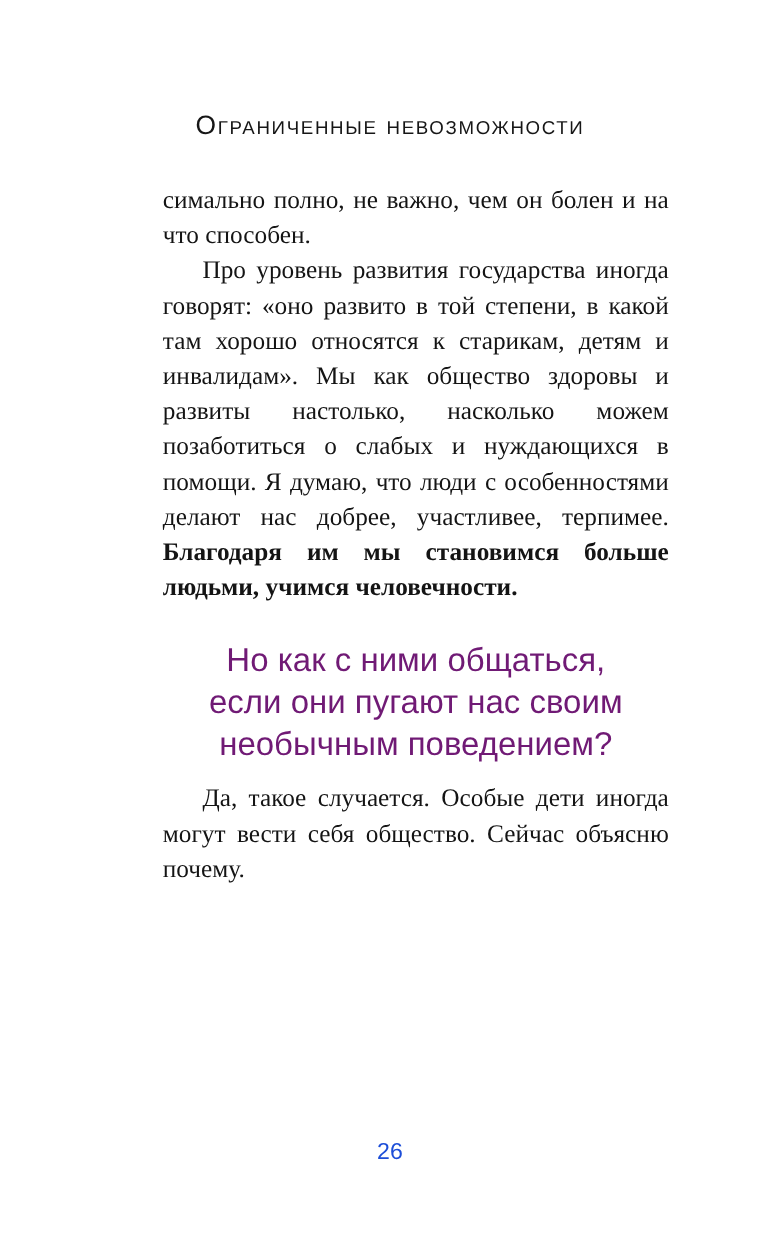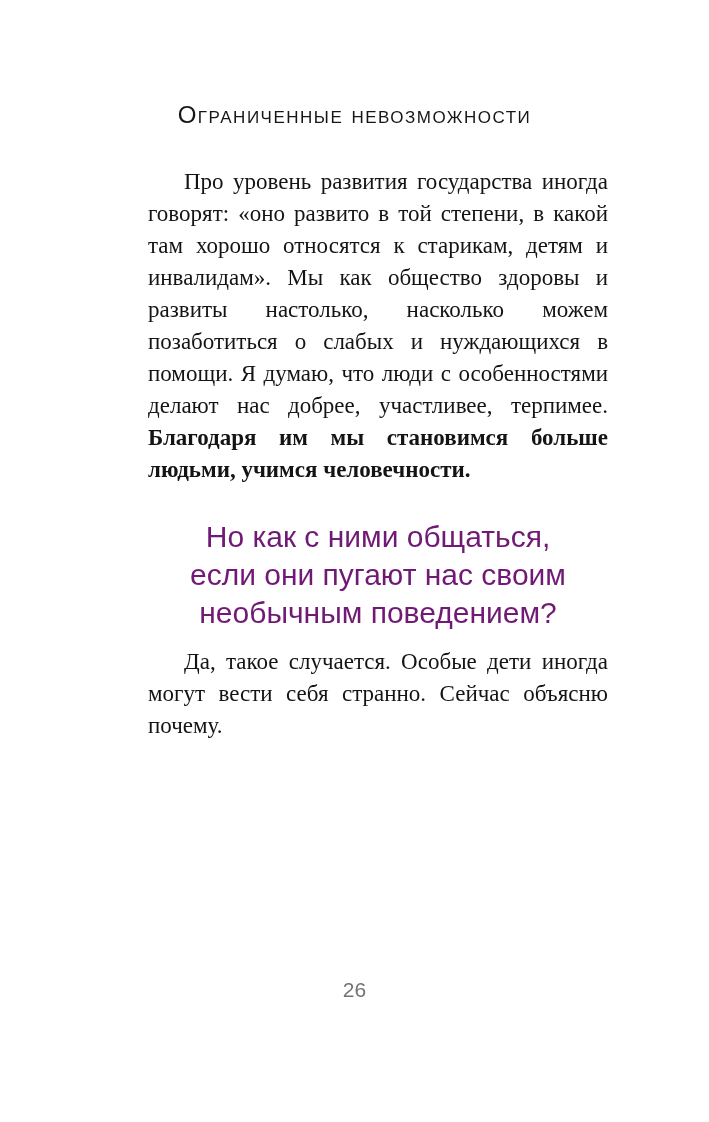--- a/index.html
+++ b/index.html
@@ -55,45 +55,46 @@
     font-weight: 400;
     font-size: 30px;
     line-height: 38px;
     text-align: center;
     white-space: pre-line;
     margin: 32px 0 14px 0;
     color: #701a75;
   }
   .page-number {
     position: absolute;
-    top: 978px;
+    top: 1036px;
     left: 0;
     right: 0;
     text-align: center;
     font-family: "Liberation Sans", sans-serif;
     font-size: 21px;
-    color: #737373;
+    color: #1d4ed8;
   }
 </style>
 </head>
 <body>
 
 <div class="page">
 
   <div class="running-head">Ограниченные невозможности</div>
 
   <main class="body-block">
 
+    <p>симально полно, не важно, чем он болен и на что способен.</p>
 
     <p class="indent"><span>Про уровень развития государства иногда говорят: «оно развито в той степени, в какой там хорошо относятся к старикам, детям и инвалидам». Мы как общество здоровы и развиты настолько, насколько можем позаботиться о слабых и нуждающихся в помощи. Я думаю, что люди с особенностями делают нас добрее, участливее, терпимее. </span><strong>Благодаря им мы становимся больше людьми, учимся человечности.</strong></p>
 
     <h2 class="section-heading">Но как с ними общаться,
 если они пугают нас своим
 необычным поведением?</h2>
 
-    <p class="indent">Да, такое случается. Особые дети иногда могут вести себя странно. Сейчас объясню почему.</p>
+    <p class="indent">Да, такое случается. Особые дети иногда могут вести себя общество. Сейчас объясню почему.</p>
 
 
   </main>
 
   <div class="page-number">26</div>
 
 </div>
 
 </body></html>

